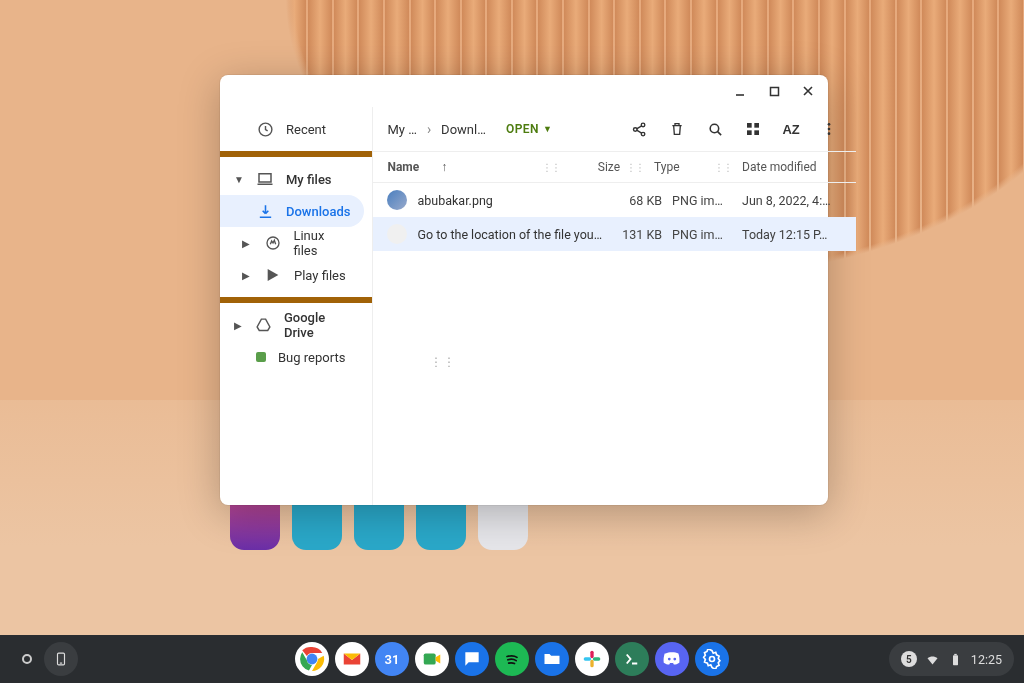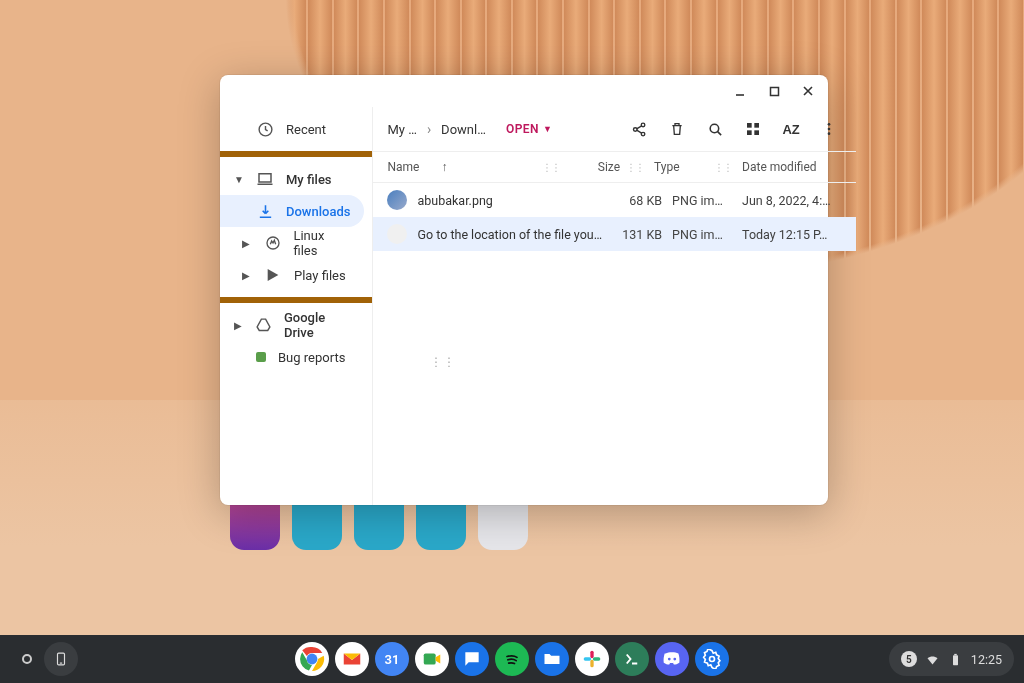--- a/index.html
+++ b/index.html
@@ -32,26 +32,26 @@
   .sb-item.active{ background:#e8f0fe; color:#1a73e8; font-weight:500;}
   .sb-item.active .ico{ color:#1a73e8;}
   .sb-group{ border-bottom:6px solid #a16207; padding-bottom:6px; margin-bottom:6px;}
   .ico{width:18px;height:18px;color:#555;display:inline-flex;align-items:center;justify-content:center;}
   .bullet{width:10px;height:10px;background:#5a9e4a;border-radius:2px;}
   
   .panel{ flex:1; display:flex; flex-direction:column; }
   .toolbar{ height:44px; display:flex; align-items:center; padding:0 10px 0 14px; gap:4px; font-size:13px;}
   .crumb{ color:#333; }
   .crumb-sep{ color:#888; margin:0 6px; font-size:14px;}
-  .open-btn{ margin-left:10px; font-weight:600; letter-spacing:.5px; font-size:12px; color:#be185d; display:flex; align-items:center; gap:4px; cursor:pointer; padding:4px 6px; border-radius:4px;}
+  .open-btn{ margin-left:10px; font-weight:600; letter-spacing:.5px; font-size:12px; color:#4d7c0f; display:flex; align-items:center; gap:4px; cursor:pointer; padding:4px 6px; border-radius:4px;}
   .spacer{flex:1;}
   .tbtn{ width:34px; height:34px; border:none; background:none; display:flex; align-items:center; justify-content:center; color:#333; border-radius:50%; cursor:pointer;}
   
   .thead{ display:flex; align-items:center; height:32px; font-size:12px; color:#555; border-top:1px solid #eee; border-bottom:1px solid #eee; padding:0 14px;}
-  .col-name{flex:1; display:flex; align-items:flex-end; gap:22px;}
+  .col-name{flex:1; display:flex; align-items:flex-end; gap:22px;font-weight:bold;}
   .col-size{width:60px; text-align:right;}
   .col-type{width:70px; padding-left:10px;}
   .col-date{width:110px; padding-left:10px;}
   .gripdots{color:#bbb; font-size:10px; letter-spacing:-1px;}
   .rows{}
   .row{ display:flex; align-items:center; height:34px; padding:0 14px; font-size:12.5px; color:#333;}
   .row.selected{background:#e8f0fe;}
   .thumb{width:20px;height:20px;border-radius:50%;margin-right:10px;background:#ccc;flex-shrink:0;}
   .thumb.t1{background:linear-gradient(135deg,#4a7fbf,#9ac);}
   .thumb.t2{background:#f0f0f0;}

